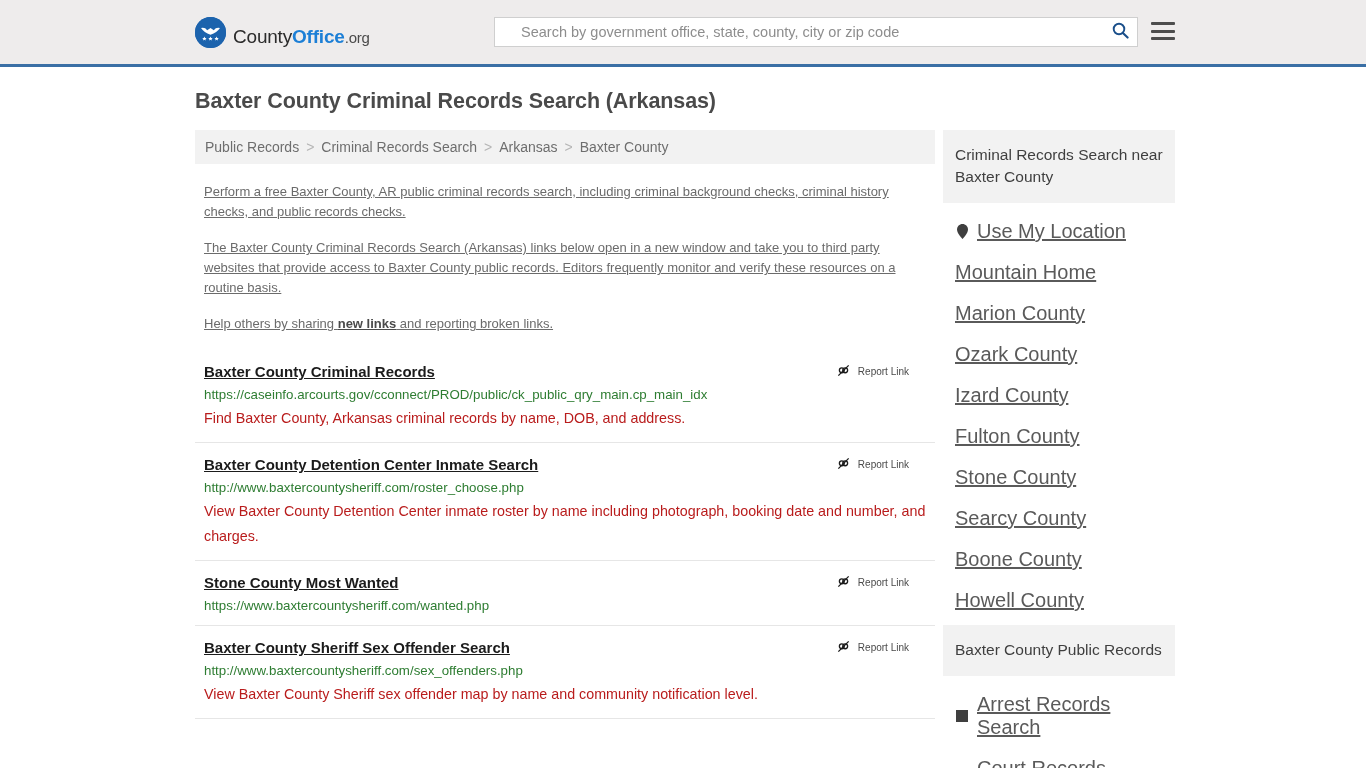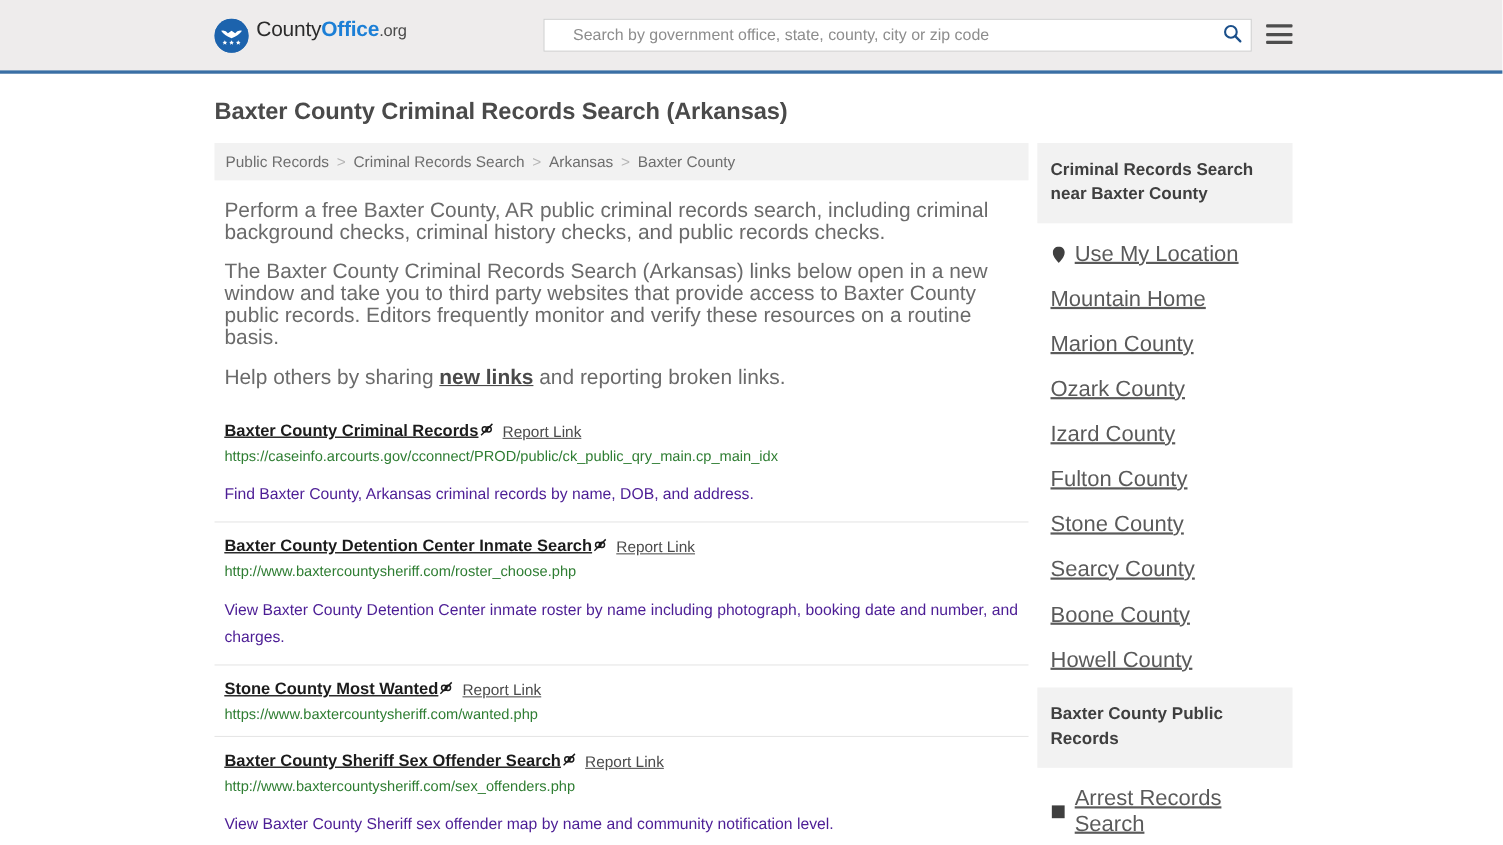--- a/index.html
+++ b/index.html
@@ -16,21 +16,21 @@
   .site-header {
     height: 67px;
     background: #eeecec;
     border-bottom: 3px solid #3a6fa5;
     display: flex;
     align-items: center;
     position: relative;
   }
   .logo-wrap {
     display: flex;
-    align-items: flex-start;
+    align-items: flex-end;
     margin-left: 195px;
     gap: 7px;
     cursor: pointer;
   }
   .logo-mark {
     width: 31px; height: 31px;
     border-radius: 50%;
     background: #1c63ad;
     position: relative;
     flex: 0 0 auto;
@@ -132,88 +132,88 @@
   }
   .breadcrumb a {
     color: #6e6e6e;
     text-decoration: none;
     cursor: pointer;
   }
   .crumb-sep { color: #b5b5b5; margin: 0 7px; }
 
   
   .intro p {
-    font-size: 19px;
+    font-size: 13px;
     line-height: 20px;
     color: #6b6b6b;
     margin: 16px 0 0 0;
     padding: 0 8px 0 9px;
+    text-decoration: underline;
   }
   .intro p:first-child { margin-top: 18px; }
   .intro a {
     color: #4a4a4a;
     text-decoration: underline;
     font-weight: bold;
     cursor: pointer;
   }
 
   
   .results { margin-top: 22px; }
   .result {
     border-top: 1px solid #e6e6e6;
     padding: 12px 8px 11px 9px;
     position: relative;
   }
   .result:first-child { border-top: none; padding-top: 6px; }
   .result-head {
     display: flex;
     align-items: flex-start;
-    justify-content: flex-start;
-    text-decoration: underline;
+    justify-content: space-between;
   }
   .result-title {
     font-size: 15px;
     font-weight: bold;
     color: #1b1b1b;
     text-decoration: underline;
     cursor: pointer;
     line-height: 19px;
   }
   .report-link {
     display: flex;
     align-items: center;
     gap: 7px;
-    font-size: 14px;
+    font-size: 10px;
     color: #4a4a4a;
     cursor: pointer;
     white-space: nowrap;
     margin-right: 18px;
     margin-top: 1px;
   }
   .result-url {
     font-size: 13.3px;
     color: #2e7d32;
     margin-top: 5px;
     line-height: 17px;
     word-break: break-all;
   }
   .result-desc {
     font-size: 14.3px;
-    color: #4c1d95;
+    color: #b91c1c;
     line-height: 25px;
-    margin-top: 15px;
+    margin-top: 3px;
   }
 
   
   .side-box { margin-bottom: 4px; }
   .side-head {
     background: #f2f2f2;
     padding: 14px 12px 15px 12px;
     font-size: 15.5px;
-    font-weight: bold;
+    font-weight: normal;
     color: #3f3f3f;
     line-height: 22px;
   }
   .side-list { padding: 8px 0 0 0; }
   .side-item {
     display: flex;
     align-items: center;
     gap: 8px;
     padding: 9px 12px;
     border-radius: 5px;

